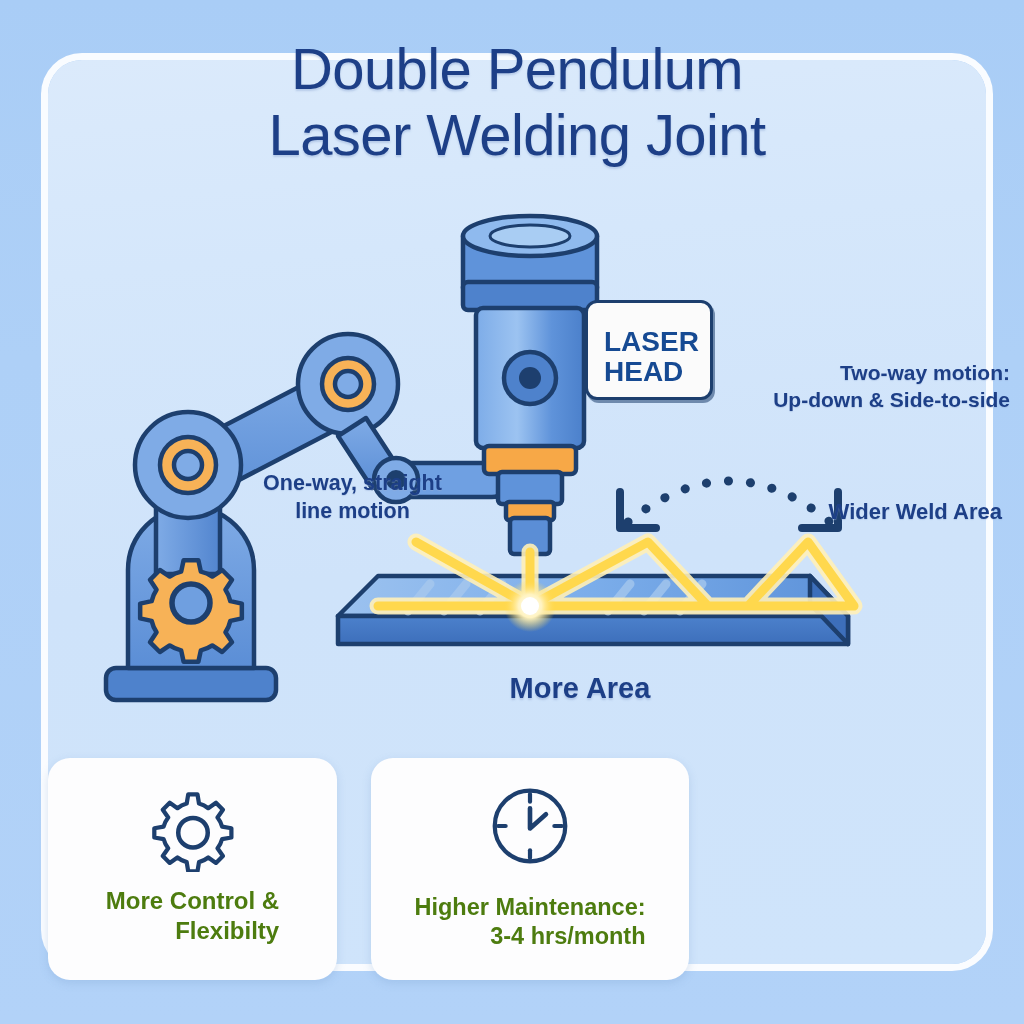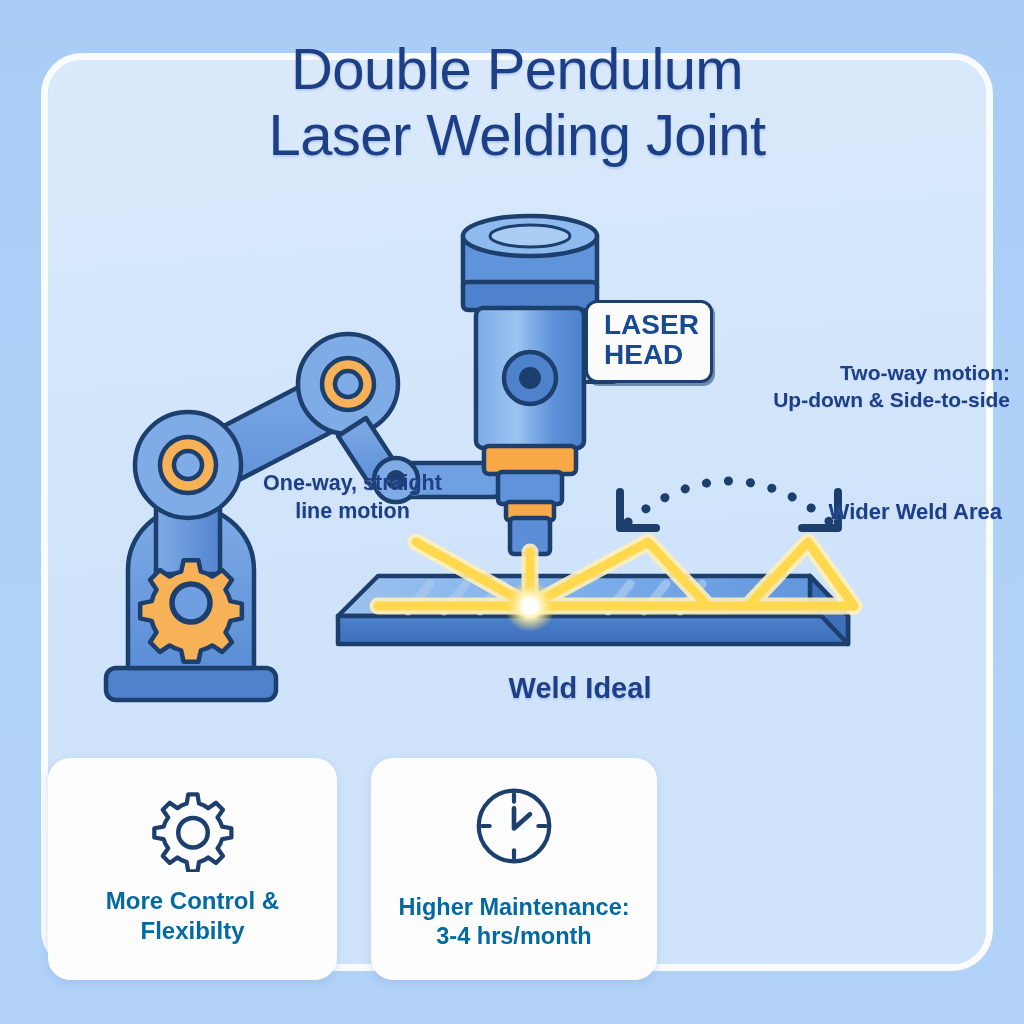--- a/index.html
+++ b/index.html
@@ -86,21 +86,21 @@
     font-weight: bold;
     text-shadow: 0 2px 2px rgba(140,165,210,0.45);
   }
 
   
   #laser-tag {
     position: absolute;
     left: 585px;
     top: 300px;
     width: 128px;
-    padding: 7px 4px 10px 16px;
+    padding: 24px 4px 10px 16px;
     box-sizing: border-box;
     border: 3px solid #1d3f6e;
     border-radius: 12px;
     background: #fbfbfb;
     color: #164a93;
     font-size: 28px;
     font-weight: bold;
     line-height: 1.08;
     white-space: pre-line;
     box-shadow: 2px 3px 0 rgba(30,63,110,0.55);
@@ -122,26 +122,26 @@
     box-shadow: 0 3px 9px rgba(110,150,200,0.25);
     display: flex;
     flex-direction: column;
     align-items: center;
     justify-content: center;
     padding: 14px 8px 18px;
     box-sizing: border-box;
   }
   #card-1 { width: 289px; }
   #card-2 { width: 297px; }
-  #card-3 { width: 286px; margin-right: -3px; gap: 12px; }
+  #card-3 { width: 318px; margin-right: -3px; gap: 12px; }
   .card-icon { height: 86px; display: flex; align-items: center; justify-content: center; }
   .card-label {
     margin-top: 12px;
-    text-align: center;
-    color: #0369a1;
+    text-align: right;
+    color: #4d7c0f;
     font-size: 24px;
     font-weight: bold;
     line-height: 1.25;
     white-space: pre-line;
   }
   #card-3 .card-label { font-size: 23.5px; }
 </style>
 </head>
 <body>
 
@@ -290,21 +290,21 @@
 
   <div id="laser-tag">LASER
 HEAD</div>
 
   <div class="callout" id="callout-oneway">One-way, straight
 line motion</div>
   <div class="callout" id="callout-twoway">Two-way motion:
 Up-down &amp; Side-to-side</div>
   <div class="callout" id="callout-wider">Wider Weld Area</div>
 
-  <div id="weld-area-label">Weld Ideal</div>
+  <div id="weld-area-label">More Area</div>
 
   <div id="cards">
 
     <div class="card" id="card-1">
       <div class="card-icon">
         <svg width="82" height="82" viewBox="0 0 100 100" xmlns="http://www.w3.org/2000/svg">
           <path d="M 44 6 L 56 6 L 58 18 A 34 34 0 0 1 70 24 L 80 17 L 89 26 L 82 36
                    A 34 34 0 0 1 88 48 L 100 50 L 100 62 L 88 64 A 34 34 0 0 1 82 76
                    L 89 86 L 80 95 L 70 88 A 34 34 0 0 1 58 94 L 56 106 L 44 106 L 42 94
                    A 34 34 0 0 1 30 88 L 20 95 L 11 86 L 18 76 A 34 34 0 0 1 12 64

